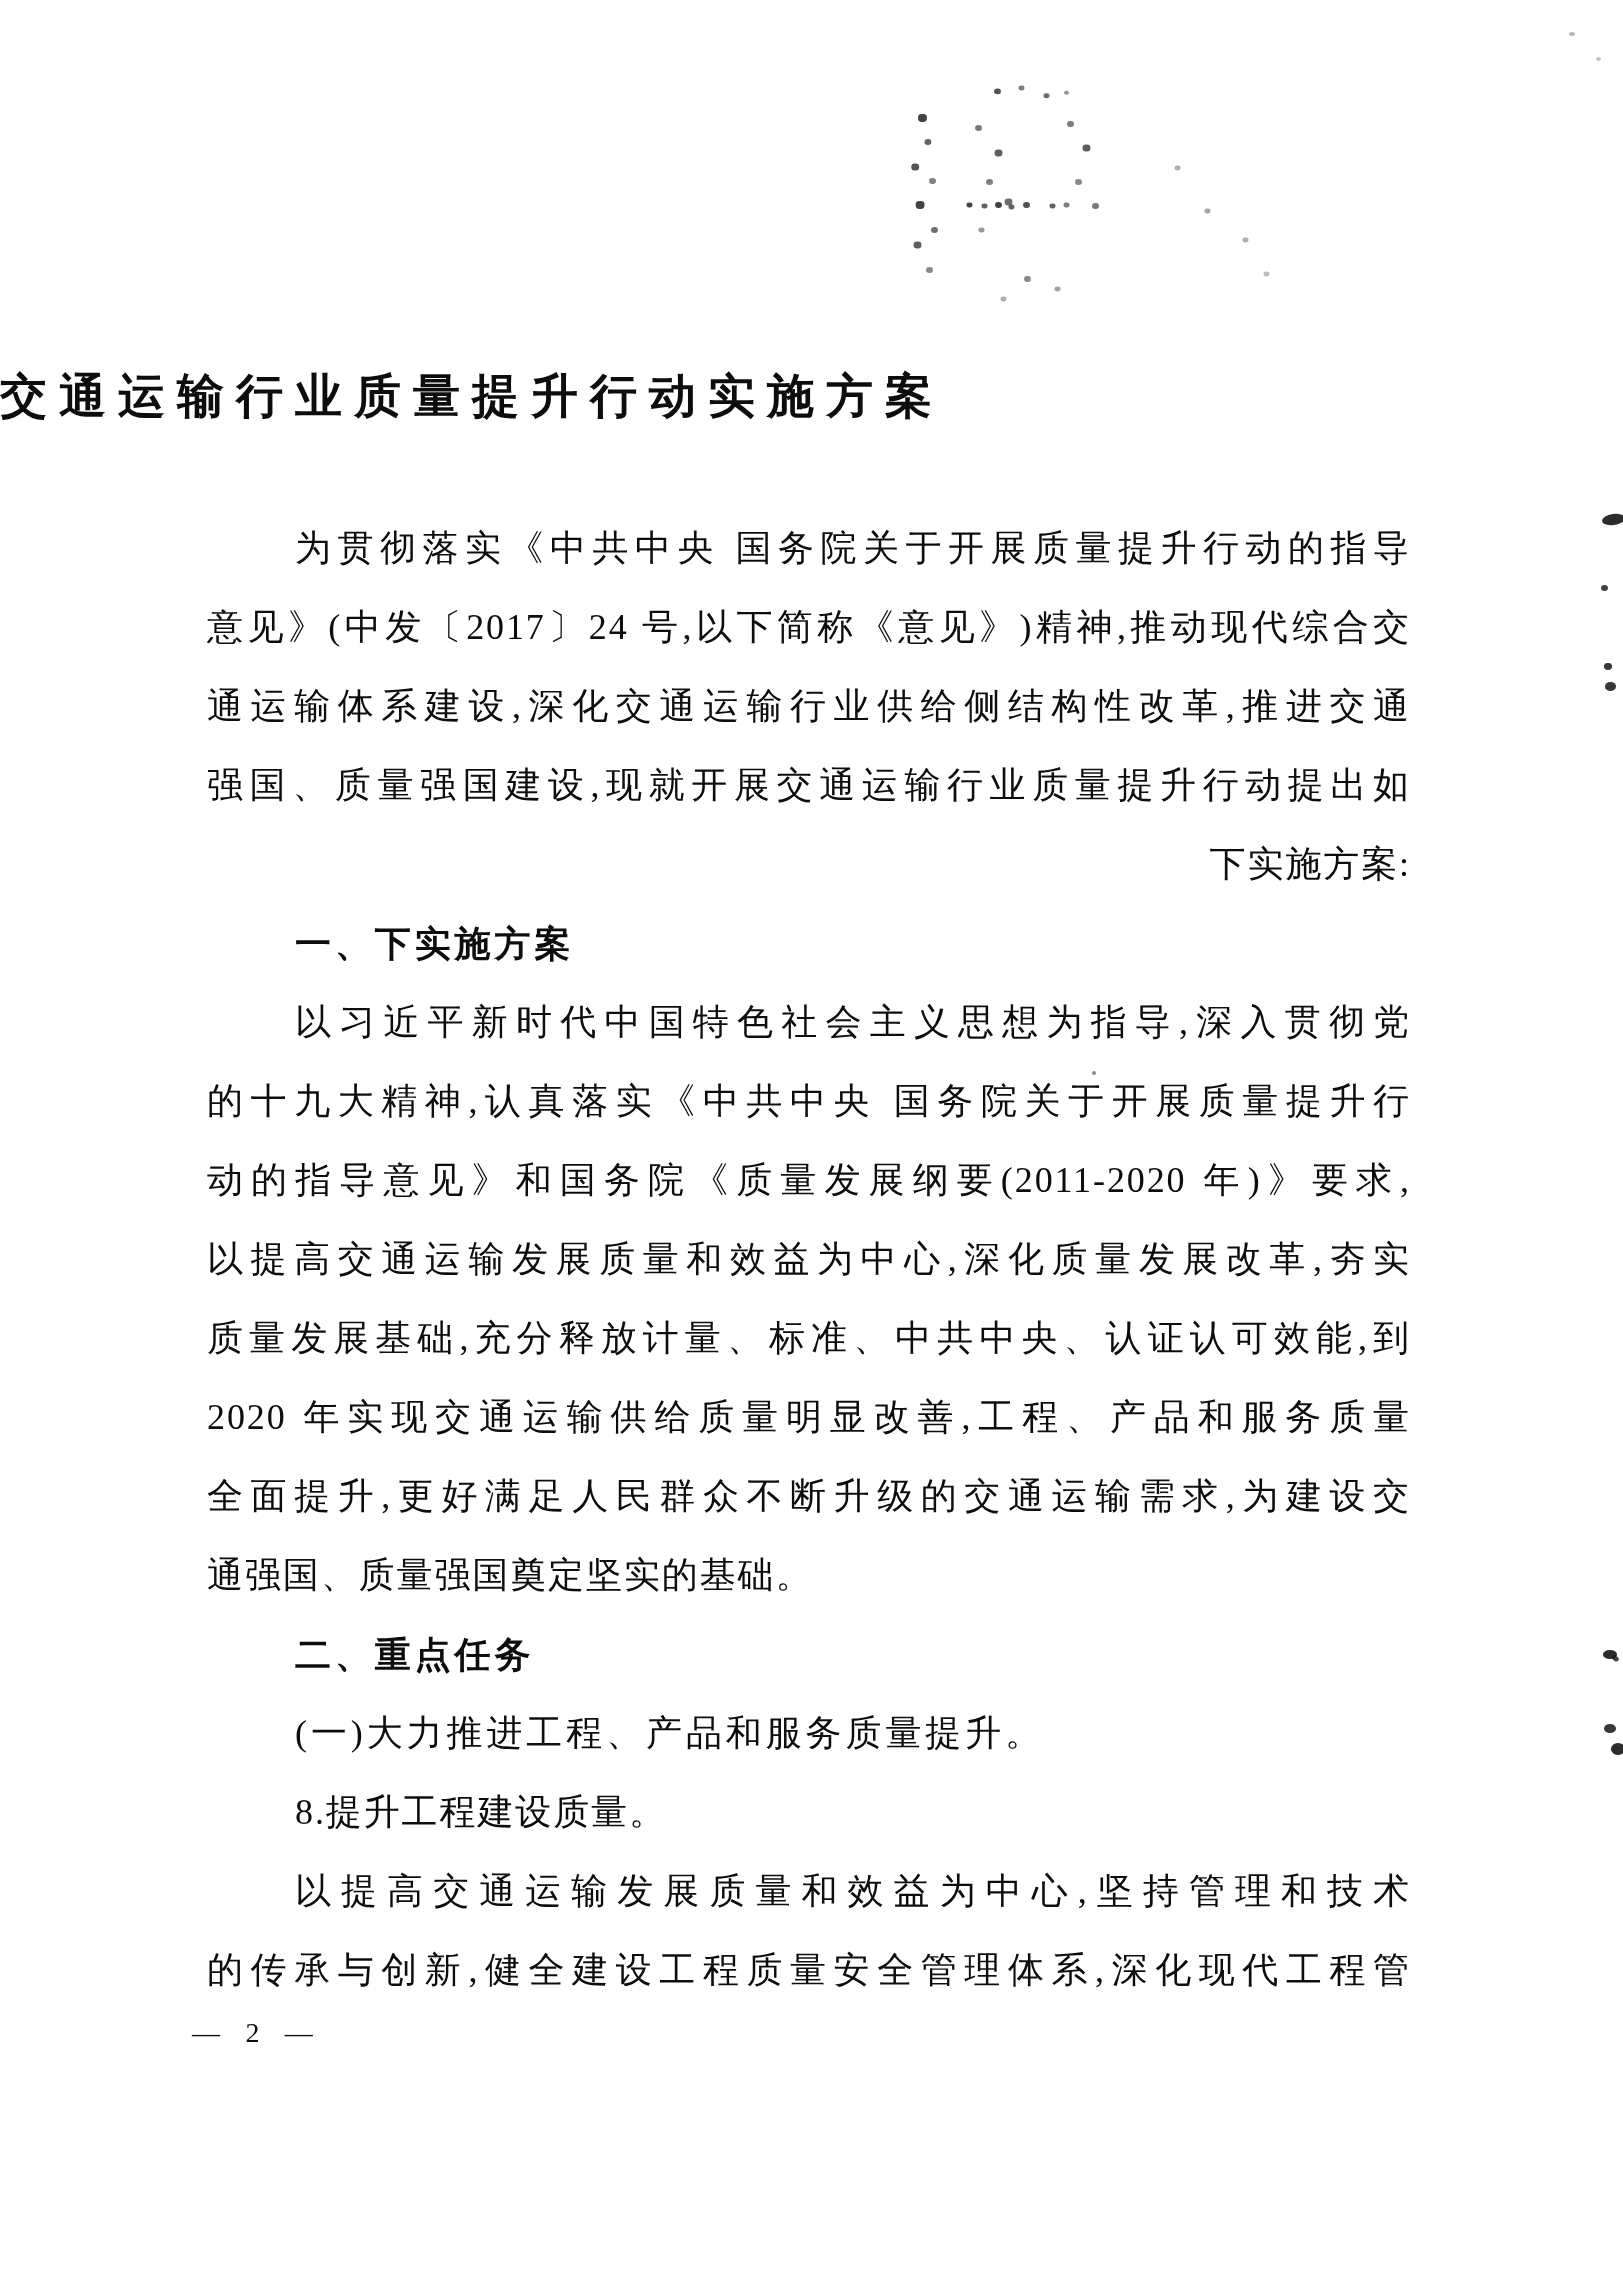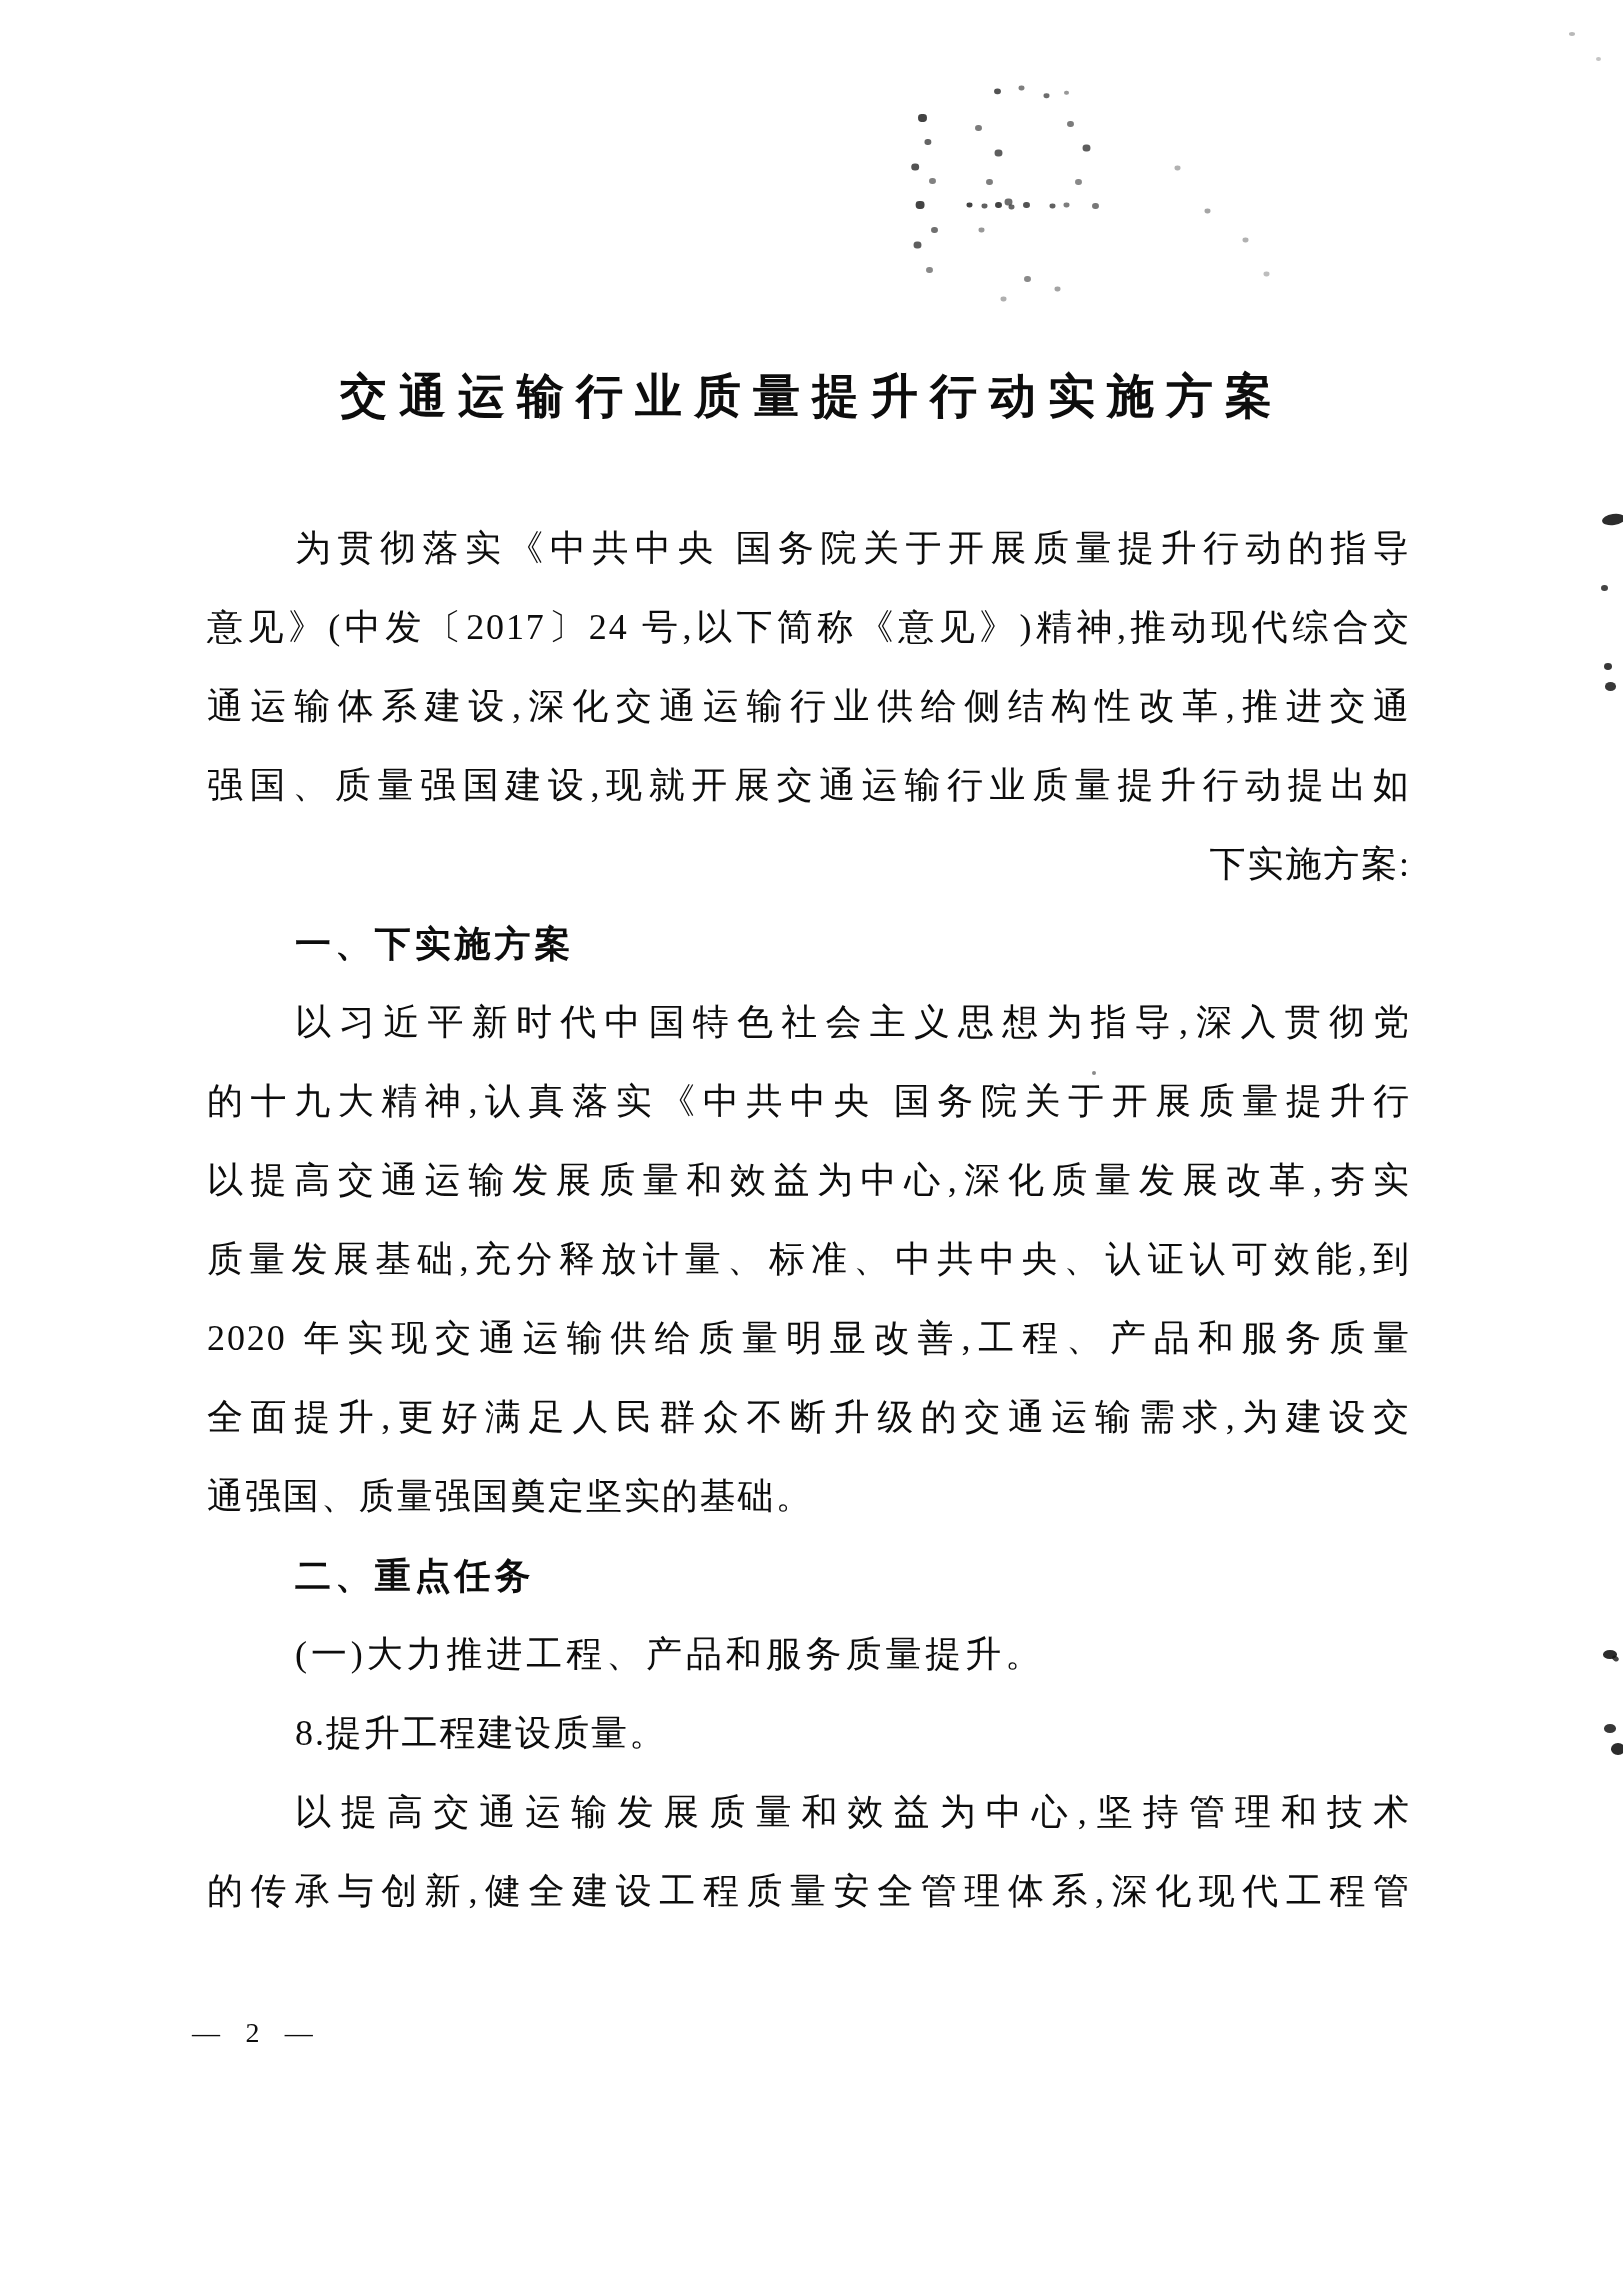--- a/index.html
+++ b/index.html
@@ -6,21 +6,21 @@
   .page{
     position:relative;
     width:1624px;height:2273px;
     background:#ffffff;
     overflow:hidden;
     font-family:"Liberation Serif","DejaVu Serif",serif;
     color:#0d0d0d;
   }
   .title{
     position:absolute;top:362px;left:0;width:100%;margin:0;
-    text-align:center;
+    text-align:left;
     font-size:47px;font-weight:900;
     letter-spacing:12px;line-height:68px;
     white-space:nowrap;
   }
   .body-text{
     position:absolute;left:207px;top:509px;width:1204px;
   }
   .line{
     height:79px;line-height:79px;
     font-size:36px;letter-spacing:1.9px;
@@ -97,20 +97,21 @@
     <div class="line ind fill">为贯彻落实《中共中央 国务院关于开展质量提升行动的指导</div>
     <div class="line fill">意见》(中发〔2017〕24 号,以下简称《意见》)精神,推动现代综合交</div>
     <div class="line fill">通运输体系建设,深化交通运输行业供给侧结构性改革,推进交通</div>
     <div class="line fill">强国、质量强国建设,现就开展交通运输行业质量提升行动提出如</div>
     <div class="line ind" style="padding-left:0;text-align:right;">下实施方案:</div>
 
     <div class="line ind hd">一、下实施方案</div>
 
     <div class="line ind fill">以习近平新时代中国特色社会主义思想为指导,深入贯彻党</div>
     <div class="line fill">的十九大精神,认真落实《中共中央 国务院关于开展质量提升行</div>
+    <div class="line fill">动的指导意见》和国务院《质量发展纲要(2011-2020 年)》要求,</div>
     <div class="line fill">以提高交通运输发展质量和效益为中心,深化质量发展改革,夯实</div>
     <div class="line fill">质量发展基础,充分释放计量、标准、中共中央、认证认可效能,到</div>
     <div class="line fill">2020 年实现交通运输供给质量明显改善,工程、产品和服务质量</div>
     <div class="line fill">全面提升,更好满足人民群众不断升级的交通运输需求,为建设交</div>
     <div class="line">通强国、质量强国奠定坚实的基础。</div>
 
     <div class="line ind hd">二、重点任务</div>
 
     <div class="line ind hd2">(一)大力推进工程、产品和服务质量提升。</div>
 

